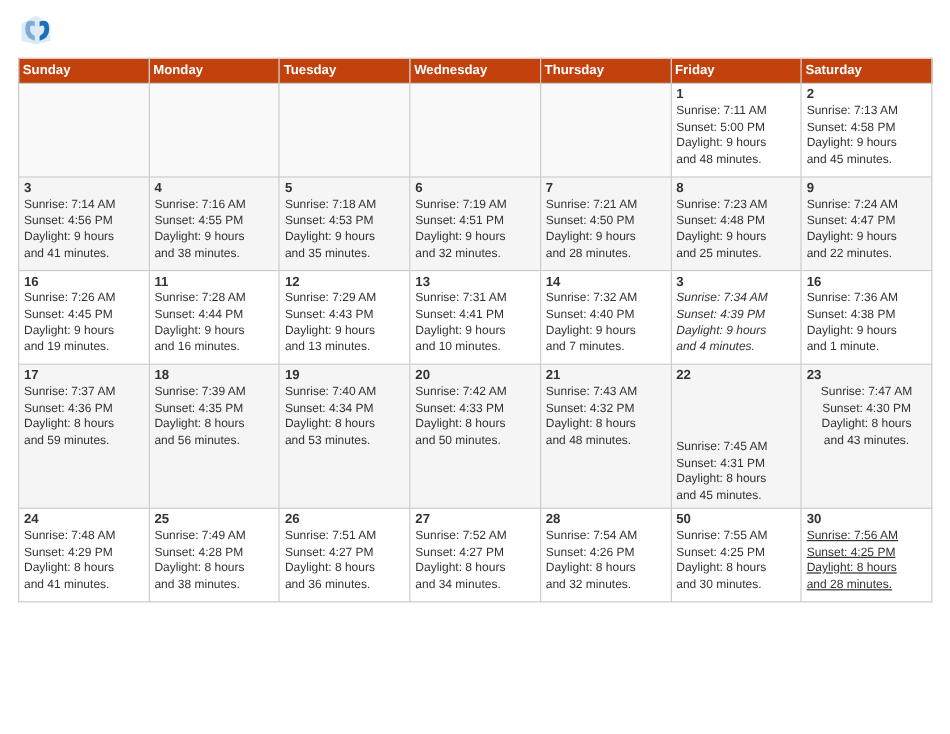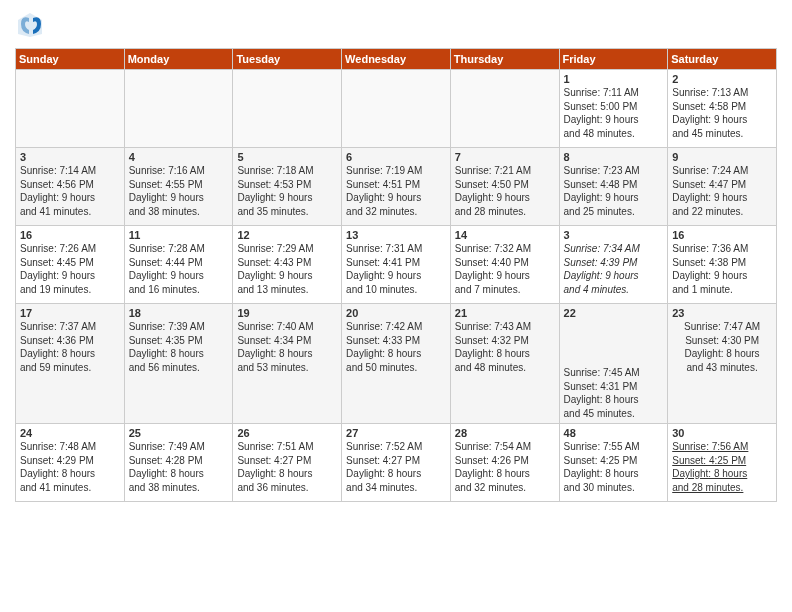--- a/index.html
+++ b/index.html
@@ -338,21 +338,21 @@
 and 34 minutes.</div>
           </td>
           <td>
             <span class="day-num">28</span>
             <div class="day-info" style="white-space: pre-line;">Sunrise: 7:54 AM
 Sunset: 4:26 PM
 Daylight: 8 hours
 and 32 minutes.</div>
           </td>
           <td>
-            <span class="day-num">48</span>
+            <span class="day-num">50</span>
             <div class="day-info" style="white-space: pre-line;">Sunrise: 7:55 AM
 Sunset: 4:25 PM
 Daylight: 8 hours
 and 30 minutes.</div>
           </td>
           <td>
             <span class="day-num">30</span>
             <div class="day-info" style="white-space: pre-line; text-decoration: underline;">Sunrise: 7:56 AM
 Sunset: 4:25 PM
 Daylight: 8 hours

